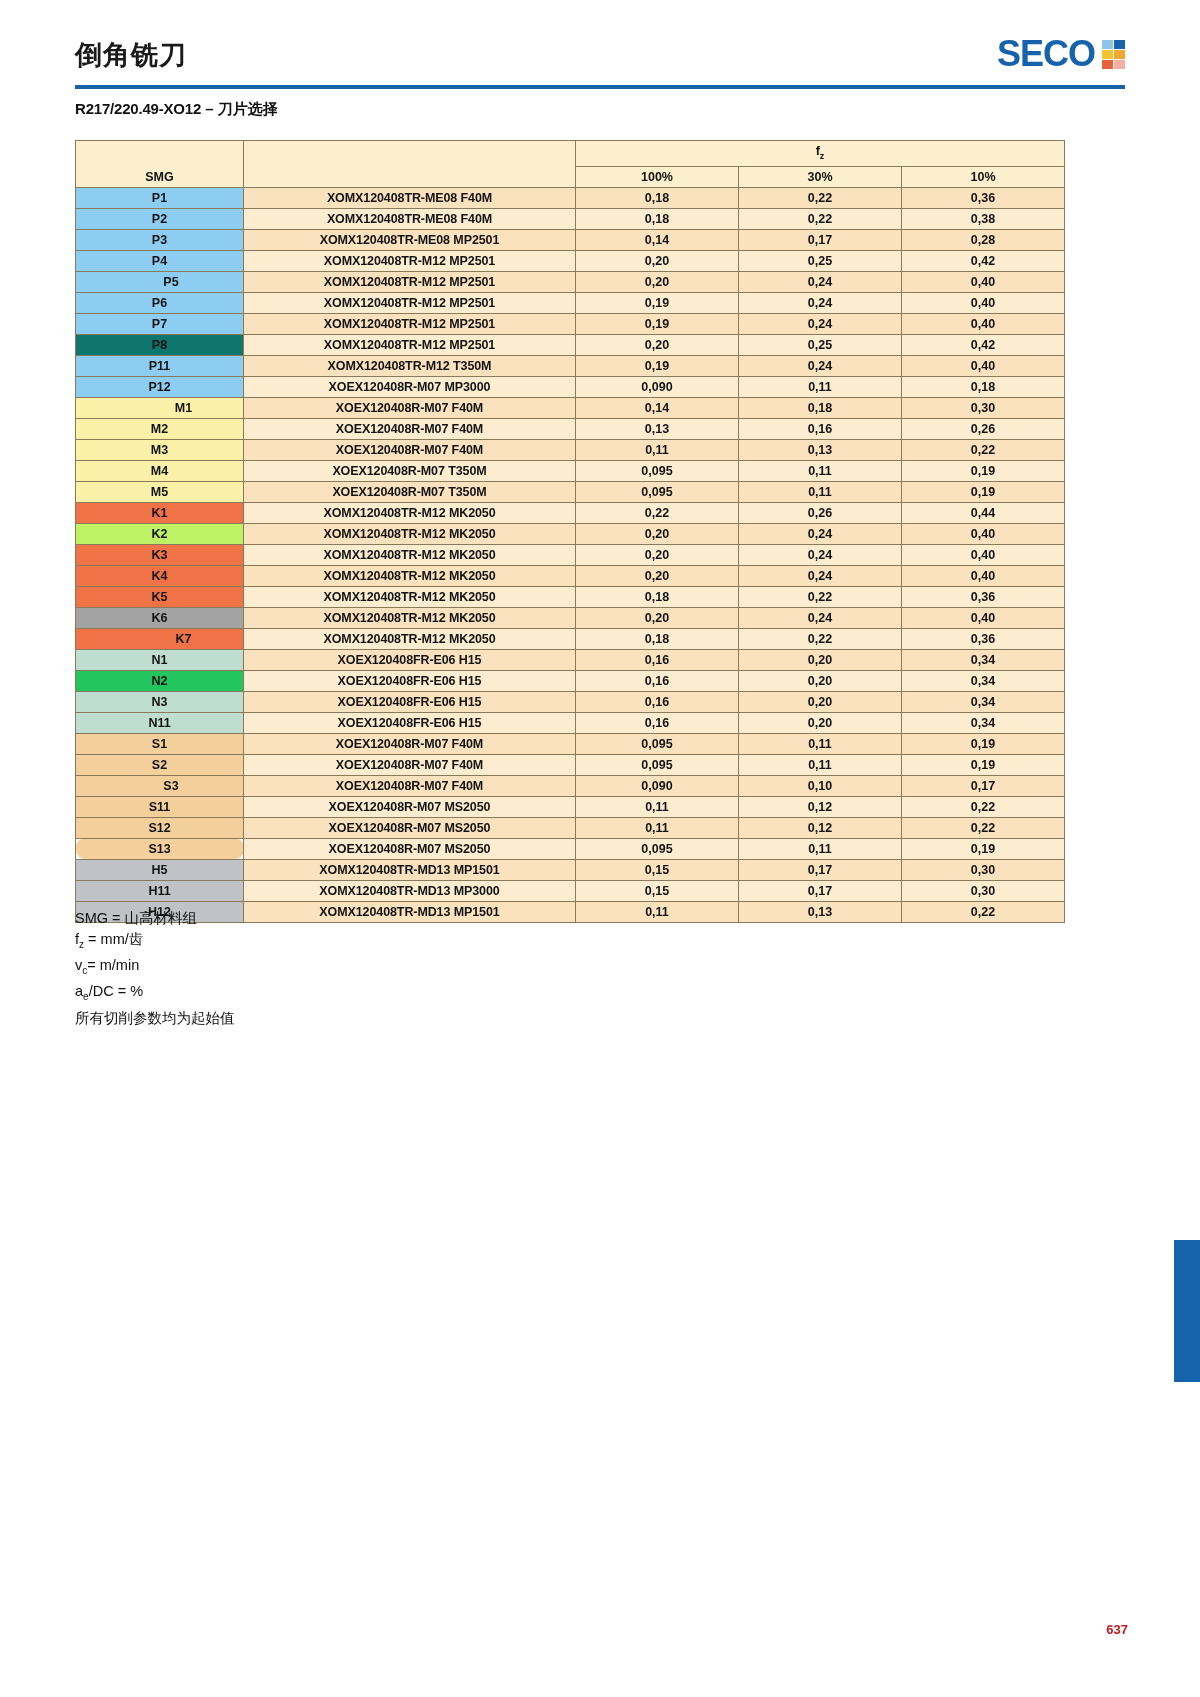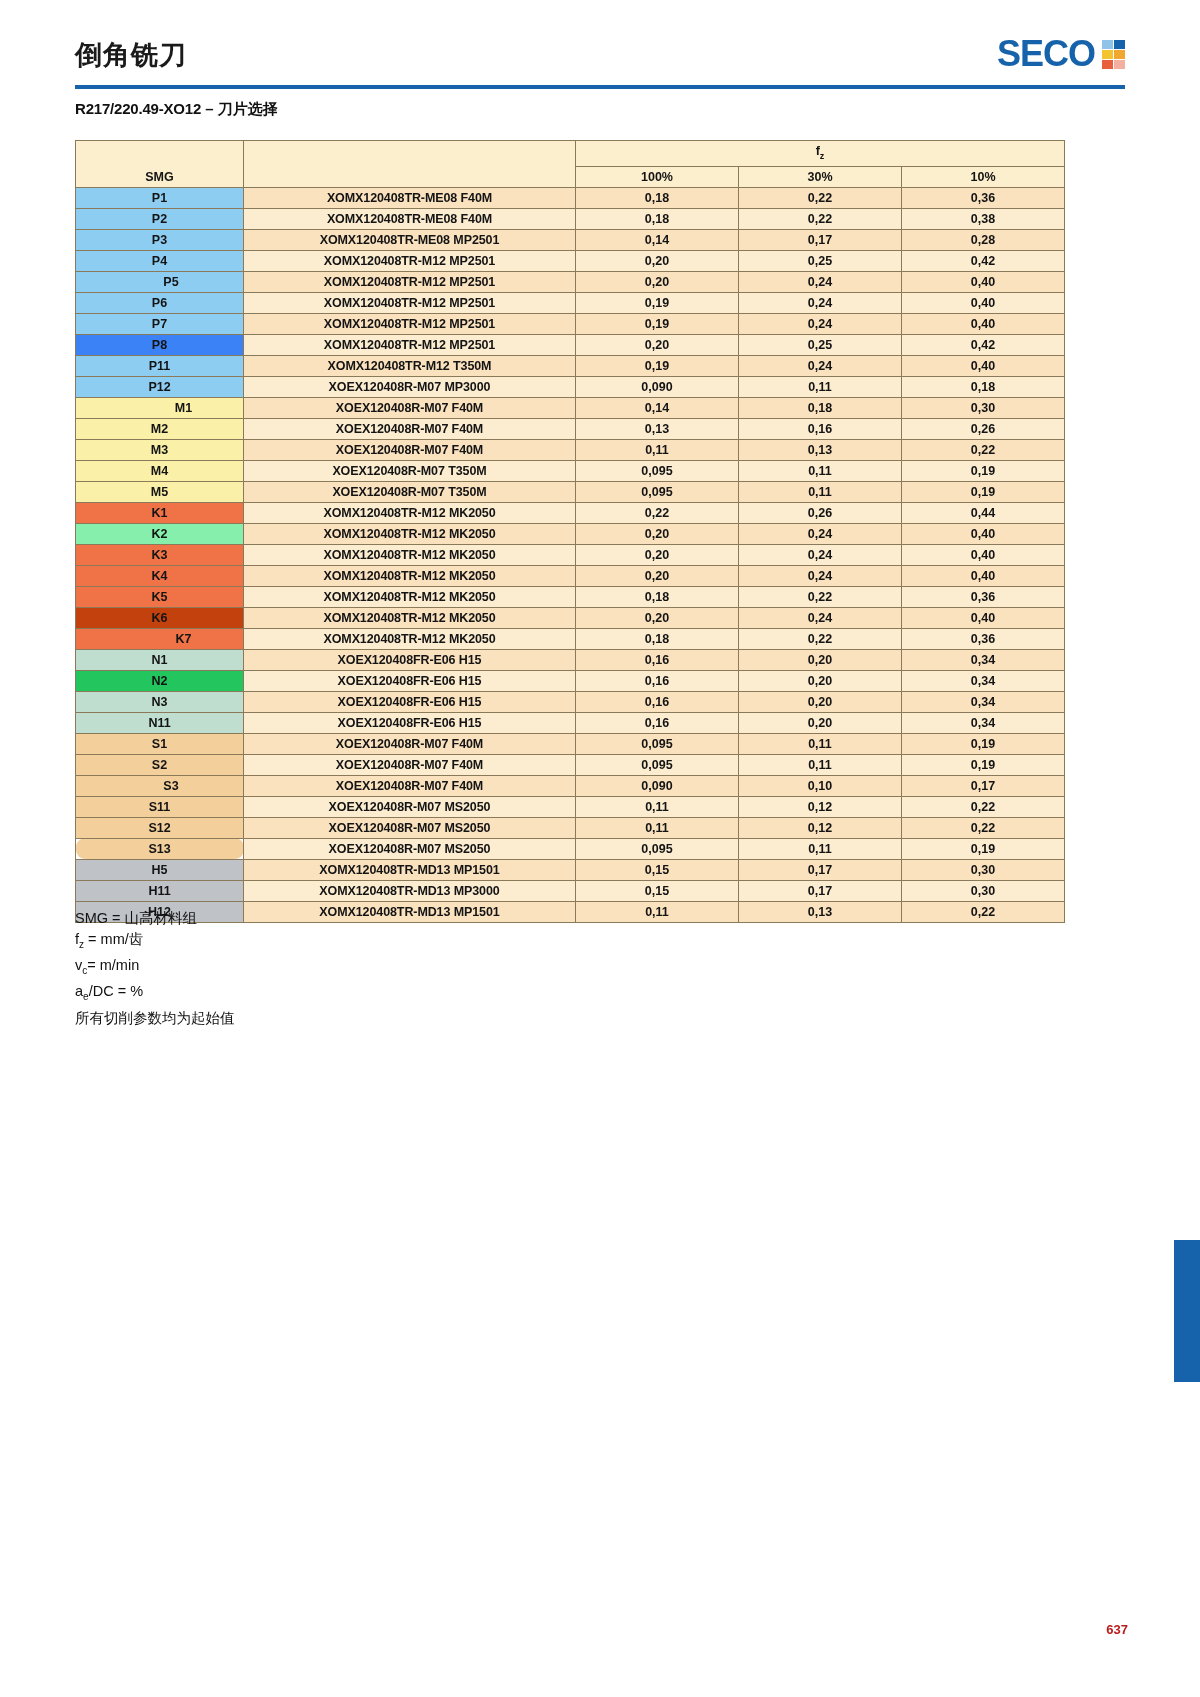--- a/index.html
+++ b/index.html
@@ -261,21 +261,21 @@
             <td class="val">0,40</td>
           </tr>
           <tr class="bandB">
             <td class="smg" style="background: rgb(141, 205, 242);">P7</td>
             <td class="desig">XOMX120408TR-M12 MP2501</td>
             <td class="val">0,19</td>
             <td class="val">0,24</td>
             <td class="val">0,40</td>
           </tr>
           <tr class="bandA">
-            <td class="smg" style="background: #3b82f6;">P8</td>
+            <td class="smg" style="background: #0f766e;">P8</td>
             <td class="desig">XOMX120408TR-M12 MP2501</td>
             <td class="val">0,20</td>
             <td class="val">0,25</td>
             <td class="val">0,42</td>
           </tr>
           <tr class="bandB">
             <td class="smg" style="background: rgb(141, 205, 242);">P11</td>
             <td class="desig">XOMX120408TR-M12 T350M</td>
             <td class="val">0,19</td>
             <td class="val">0,24</td>
@@ -324,21 +324,21 @@
             <td class="val">0,19</td>
           </tr>
           <tr class="bandA">
             <td class="smg" style="background: rgb(239, 115, 71);">K1</td>
             <td class="desig">XOMX120408TR-M12 MK2050</td>
             <td class="val">0,22</td>
             <td class="val">0,26</td>
             <td class="val">0,44</td>
           </tr>
           <tr class="bandB">
-            <td class="smg" style="background: #86efac;">K2</td>
+            <td class="smg" style="background: #bef264;">K2</td>
             <td class="desig">XOMX120408TR-M12 MK2050</td>
             <td class="val">0,20</td>
             <td class="val">0,24</td>
             <td class="val">0,40</td>
           </tr>
           <tr class="bandA">
             <td class="smg" style="background: rgb(239, 115, 71);">K3</td>
             <td class="desig">XOMX120408TR-M12 MK2050</td>
             <td class="val">0,20</td>
             <td class="val">0,24</td>
@@ -352,21 +352,21 @@
             <td class="val">0,40</td>
           </tr>
           <tr class="bandA">
             <td class="smg" style="background: rgb(239, 115, 71);">K5</td>
             <td class="desig">XOMX120408TR-M12 MK2050</td>
             <td class="val">0,18</td>
             <td class="val">0,22</td>
             <td class="val">0,36</td>
           </tr>
           <tr class="bandB">
-            <td class="smg" style="background: #c2410c;">K6</td>
+            <td class="smg" style="background: #a3a3a3;">K6</td>
             <td class="desig">XOMX120408TR-M12 MK2050</td>
             <td class="val">0,20</td>
             <td class="val">0,24</td>
             <td class="val">0,40</td>
           </tr>
           <tr class="bandA">
             <td class="smg" style="background: rgb(239, 115, 71); padding-left: 48px;">K7</td>
             <td class="desig">XOMX120408TR-M12 MK2050</td>
             <td class="val">0,18</td>
             <td class="val">0,22</td>

